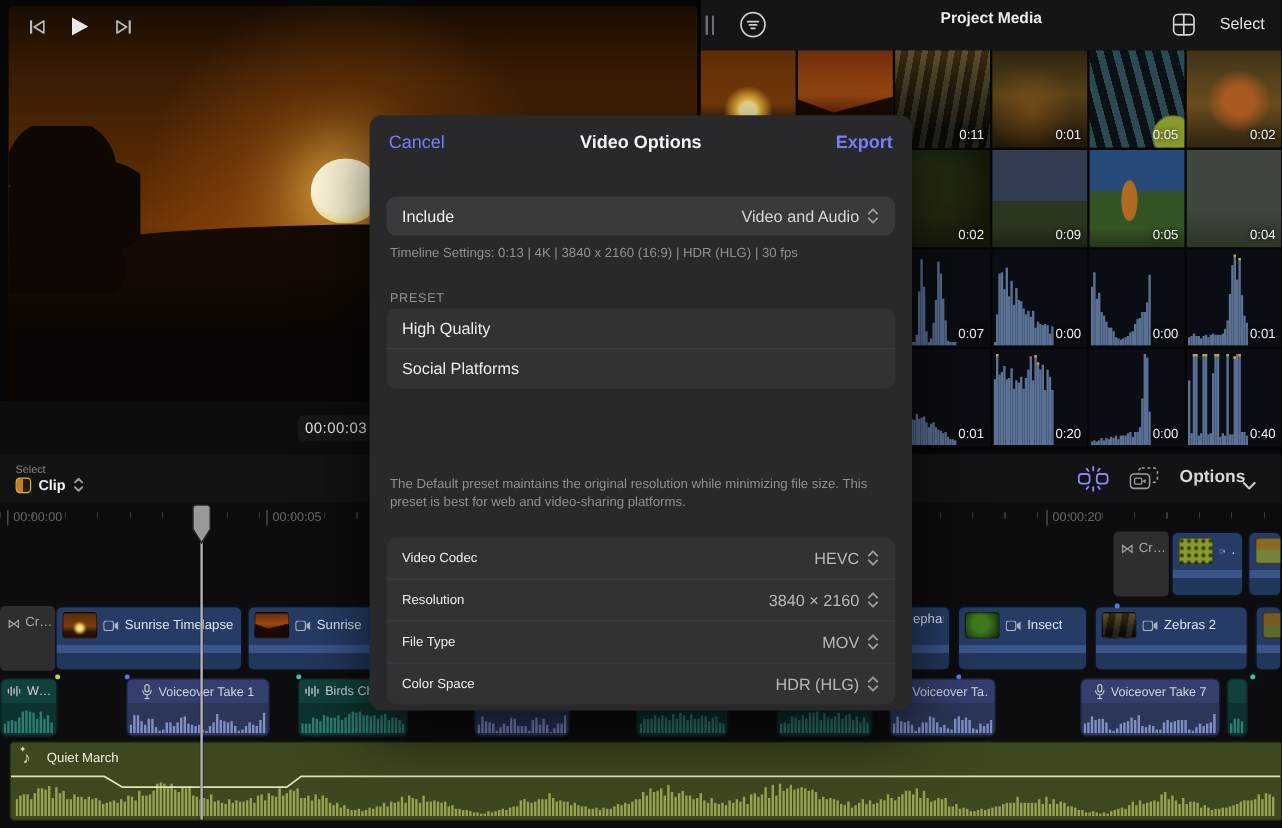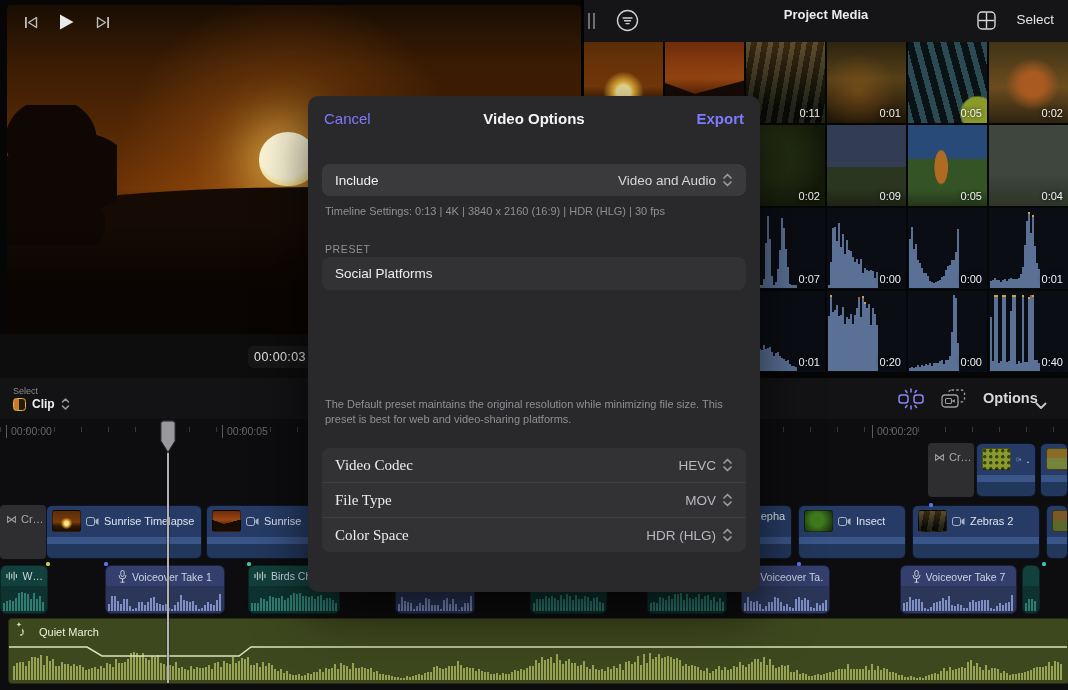--- a/index.html
+++ b/index.html
@@ -119,21 +119,21 @@
   .tl-settings{position:absolute;left:17px;right:14px;top:109px;font-size:11px;color:#8f8f95;}
   .preset-hdr{position:absolute;left:17px;top:147px;font-size:10.5px;letter-spacing:.6px;color:#8f8f95;}
   .preset-list{position:absolute;left:14px;right:14px;top:161px;background:#323235;border-radius:8px;overflow:hidden;}
   .preset-row{display:flex;align-items:center;justify-content:space-between;height:33px;padding:0 13px;}
   .preset-row + .preset-row{border-top:1px solid #3e3e42;}
   .preset-row .p-label{font-size:13.5px;color:#ededef;}
   .desc{position:absolute;left:17px;right:18px;top:301px;font-size:11px;line-height:14.5px;color:#8f8f95;}
   .set-list{position:absolute;left:14px;right:14px;top:352px;background:#323235;border-radius:8px;overflow:hidden;}
   .set-row{display:flex;align-items:center;justify-content:space-between;height:34px;padding:0 13px;}
   .set-row + .set-row{border-top:1px solid #3e3e42;}
-  .set-row .s-label{font-size:15px;color:#ededef;font-family:Liberation Serif, serif;}
+  .set-row .s-label{font-size:11px;color:#ededef;}
   .set-row .val{color:#b7b7be;}
 </style>
 </head>
 <body>
 
 <div class="stage">
 
   <div class="preview">
     <div class="sun"></div>
     <div class="hills"></div>
@@ -1448,35 +1448,47 @@
         <span class="val">Video and Audio</span>
         <svg width="11" height="16" viewBox="0 0 11 16">
             <path d="M2 6l3.5-3.5L9 6M2 10l3.5 3.5L9 10" fill="none" stroke="#98989f" stroke-width="1.7" stroke-linecap="round" stroke-linejoin="round"></path>
           </svg>
       </span>
     </div>
     <div class="tl-settings">Timeline Settings: 0:13 | 4K | 3840 x 2160 (16:9) | HDR (HLG) | 30 fps</div>
     <div class="preset-hdr">PRESET</div>
     <div class="preset-list" id="preset-list">
         <div class="preset-row">
+          <span class="p-label">High Quality</span>
+        </div>
+        <div class="preset-row">
           <span class="p-label">Social Platforms</span>
         </div>
       </div>
     <div class="desc">The Default preset maintains the original resolution while minimizing file size. This preset is best for web and video-sharing platforms.</div>
     <div class="set-list" id="set-list">
         <div class="set-row">
           <span class="s-label">Video Codec</span>
           <span class="valgroup">
             <span class="val">HEVC</span>
             <svg width="11" height="16" viewBox="0 0 11 16">
               <path d="M2 6l3.5-3.5L9 6M2 10l3.5 3.5L9 10" fill="none" stroke="#98989f" stroke-width="1.7" stroke-linecap="round" stroke-linejoin="round"></path>
             </svg>
           </span>
         </div>
         <div class="set-row">
+          <span class="s-label">Resolution</span>
+          <span class="valgroup">
+            <span class="val">3840 × 2160</span>
+            <svg width="11" height="16" viewBox="0 0 11 16">
+              <path d="M2 6l3.5-3.5L9 6M2 10l3.5 3.5L9 10" fill="none" stroke="#98989f" stroke-width="1.7" stroke-linecap="round" stroke-linejoin="round"></path>
+            </svg>
+          </span>
+        </div>
+        <div class="set-row">
           <span class="s-label">File Type</span>
           <span class="valgroup">
             <span class="val">MOV</span>
             <svg width="11" height="16" viewBox="0 0 11 16">
               <path d="M2 6l3.5-3.5L9 6M2 10l3.5 3.5L9 10" fill="none" stroke="#98989f" stroke-width="1.7" stroke-linecap="round" stroke-linejoin="round"></path>
             </svg>
           </span>
         </div>
         <div class="set-row">
           <span class="s-label">Color Space</span>

